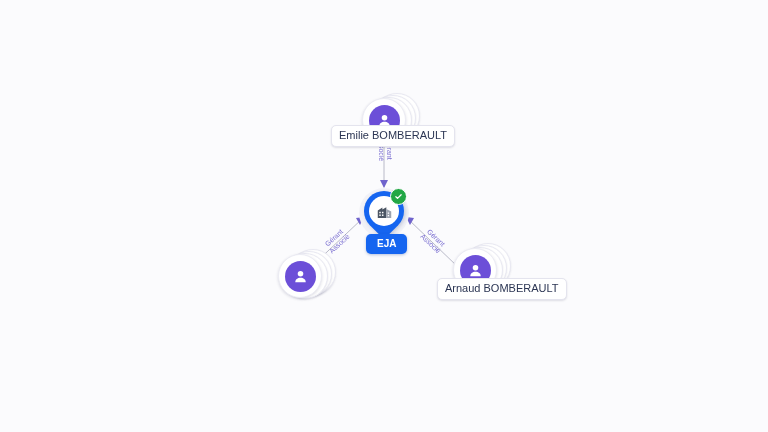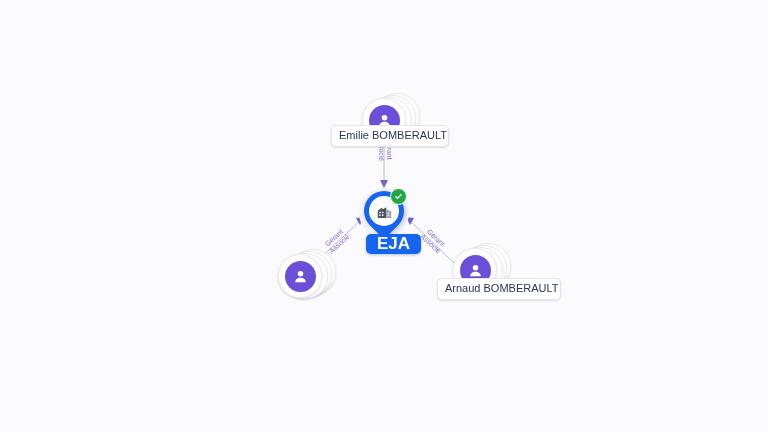--- a/index.html
+++ b/index.html
@@ -73,21 +73,21 @@
 
   .node-label {
     position: absolute;
     background: #ffffff;
     border: 1px solid #e4e4ee;
     border-radius: 5px;
     box-shadow: 0 1px 2px rgba(40,40,80,0.14);
     color: #2b3553;
     font-size: 11px;
     line-height: 13px;
-    padding: 3px 1px 4px 7px;
+    padding: 3px 7px 4px 7px;
     white-space: nowrap;
     font-family: "Liberation Sans", sans-serif;
   }
 
   
   .company-node {
     position: absolute;
     width: 54px;
     height: 62px;
   }
@@ -136,21 +136,21 @@
     display: flex;
     align-items: center;
     justify-content: center;
   }
   .verified-badge svg { display: block; }
 
   .company-pill {
     position: absolute;
     background: #1565f0;
     color: #ffffff;
-    font-size: 17px;
+    font-size: 10px;
     font-weight: bold;
     line-height: 13px;
     border-radius: 5px;
     padding: 3px 11px 4px 11px;
     white-space: nowrap;
     box-shadow: 0 1px 3px rgba(20,60,150,0.3);
     font-family: "Liberation Sans", sans-serif;
   }
 
   

